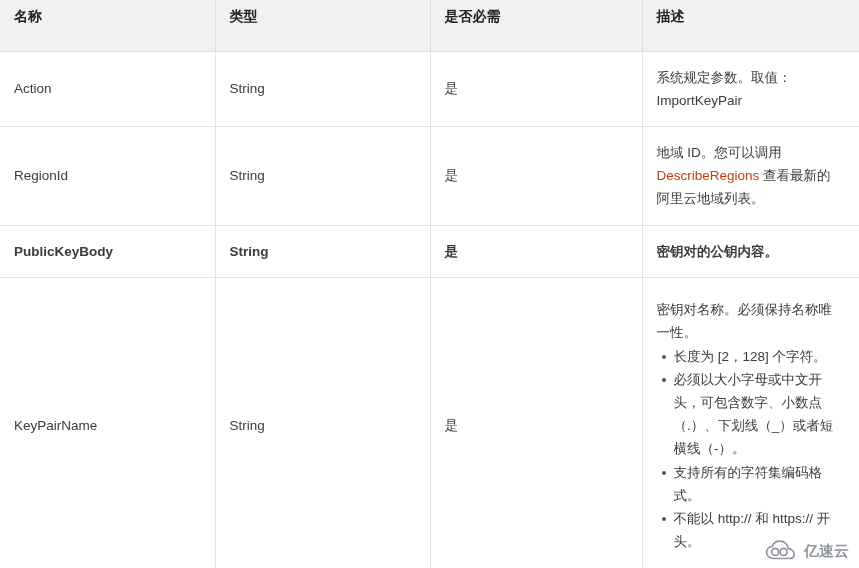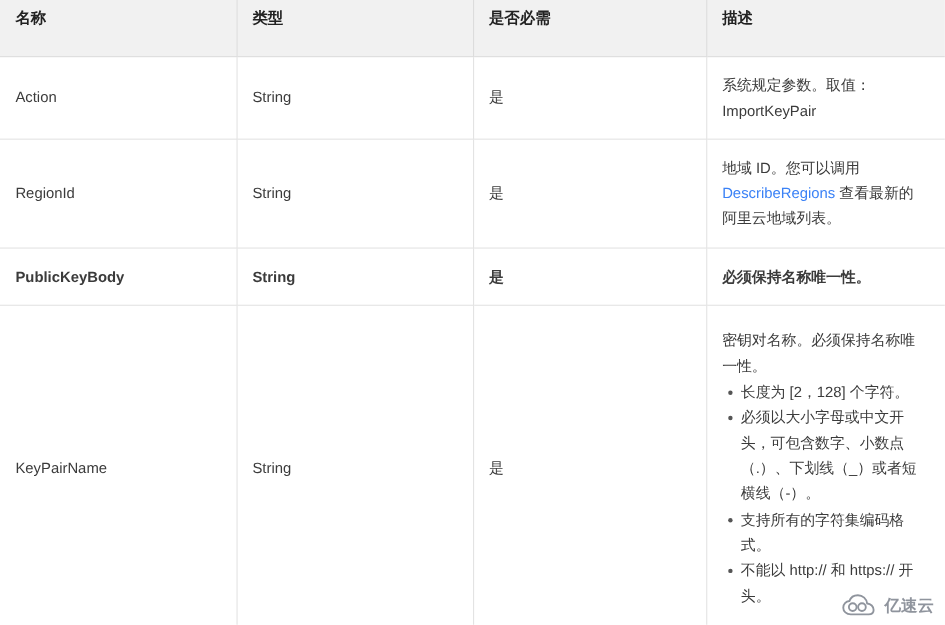--- a/index.html
+++ b/index.html
@@ -74,21 +74,21 @@
     content: "";
     position: absolute;
     left: -12px;
     top: 10px;
     width: 4px;
     height: 4px;
     border-radius: 50%;
     background: #555555;
   }
   .doc-link {
-    color: #3b82f6;
+    color: #c2410c;
     text-decoration: none;
   }
 
   
   tr.row-action td   { height: 70px; }
   tr.row-region td   { height: 94px; }
   tr.row-pubkey td   { height: 47px; font-weight: bold; }
   tr.row-keypair td  { height: 297px; }
 
   .watermark {
@@ -146,21 +146,21 @@
       <td class="cell-desc">
         <p class="desc-p"><span>地域 ID。您可以调用 </span><a class="doc-link" href="#">DescribeRegions</a><span> 查看最新的阿里云地域列表。</span></p>
       </td>
     </tr>
 
     <tr class="row-pubkey">
       <td>PublicKeyBody</td>
       <td>String</td>
       <td>是</td>
       <td class="cell-desc">
-        <p class="desc-p">必须保持名称唯一性。</p>
+        <p class="desc-p">密钥对的公钥内容。</p>
       </td>
     </tr>
 
     <tr class="row-keypair">
       <td>KeyPairName</td>
       <td>String</td>
       <td>是</td>
       <td class="cell-desc">
         <p class="desc-p">密钥对名称。必须保持名称唯一性。</p>
         <ul class="desc-list">

